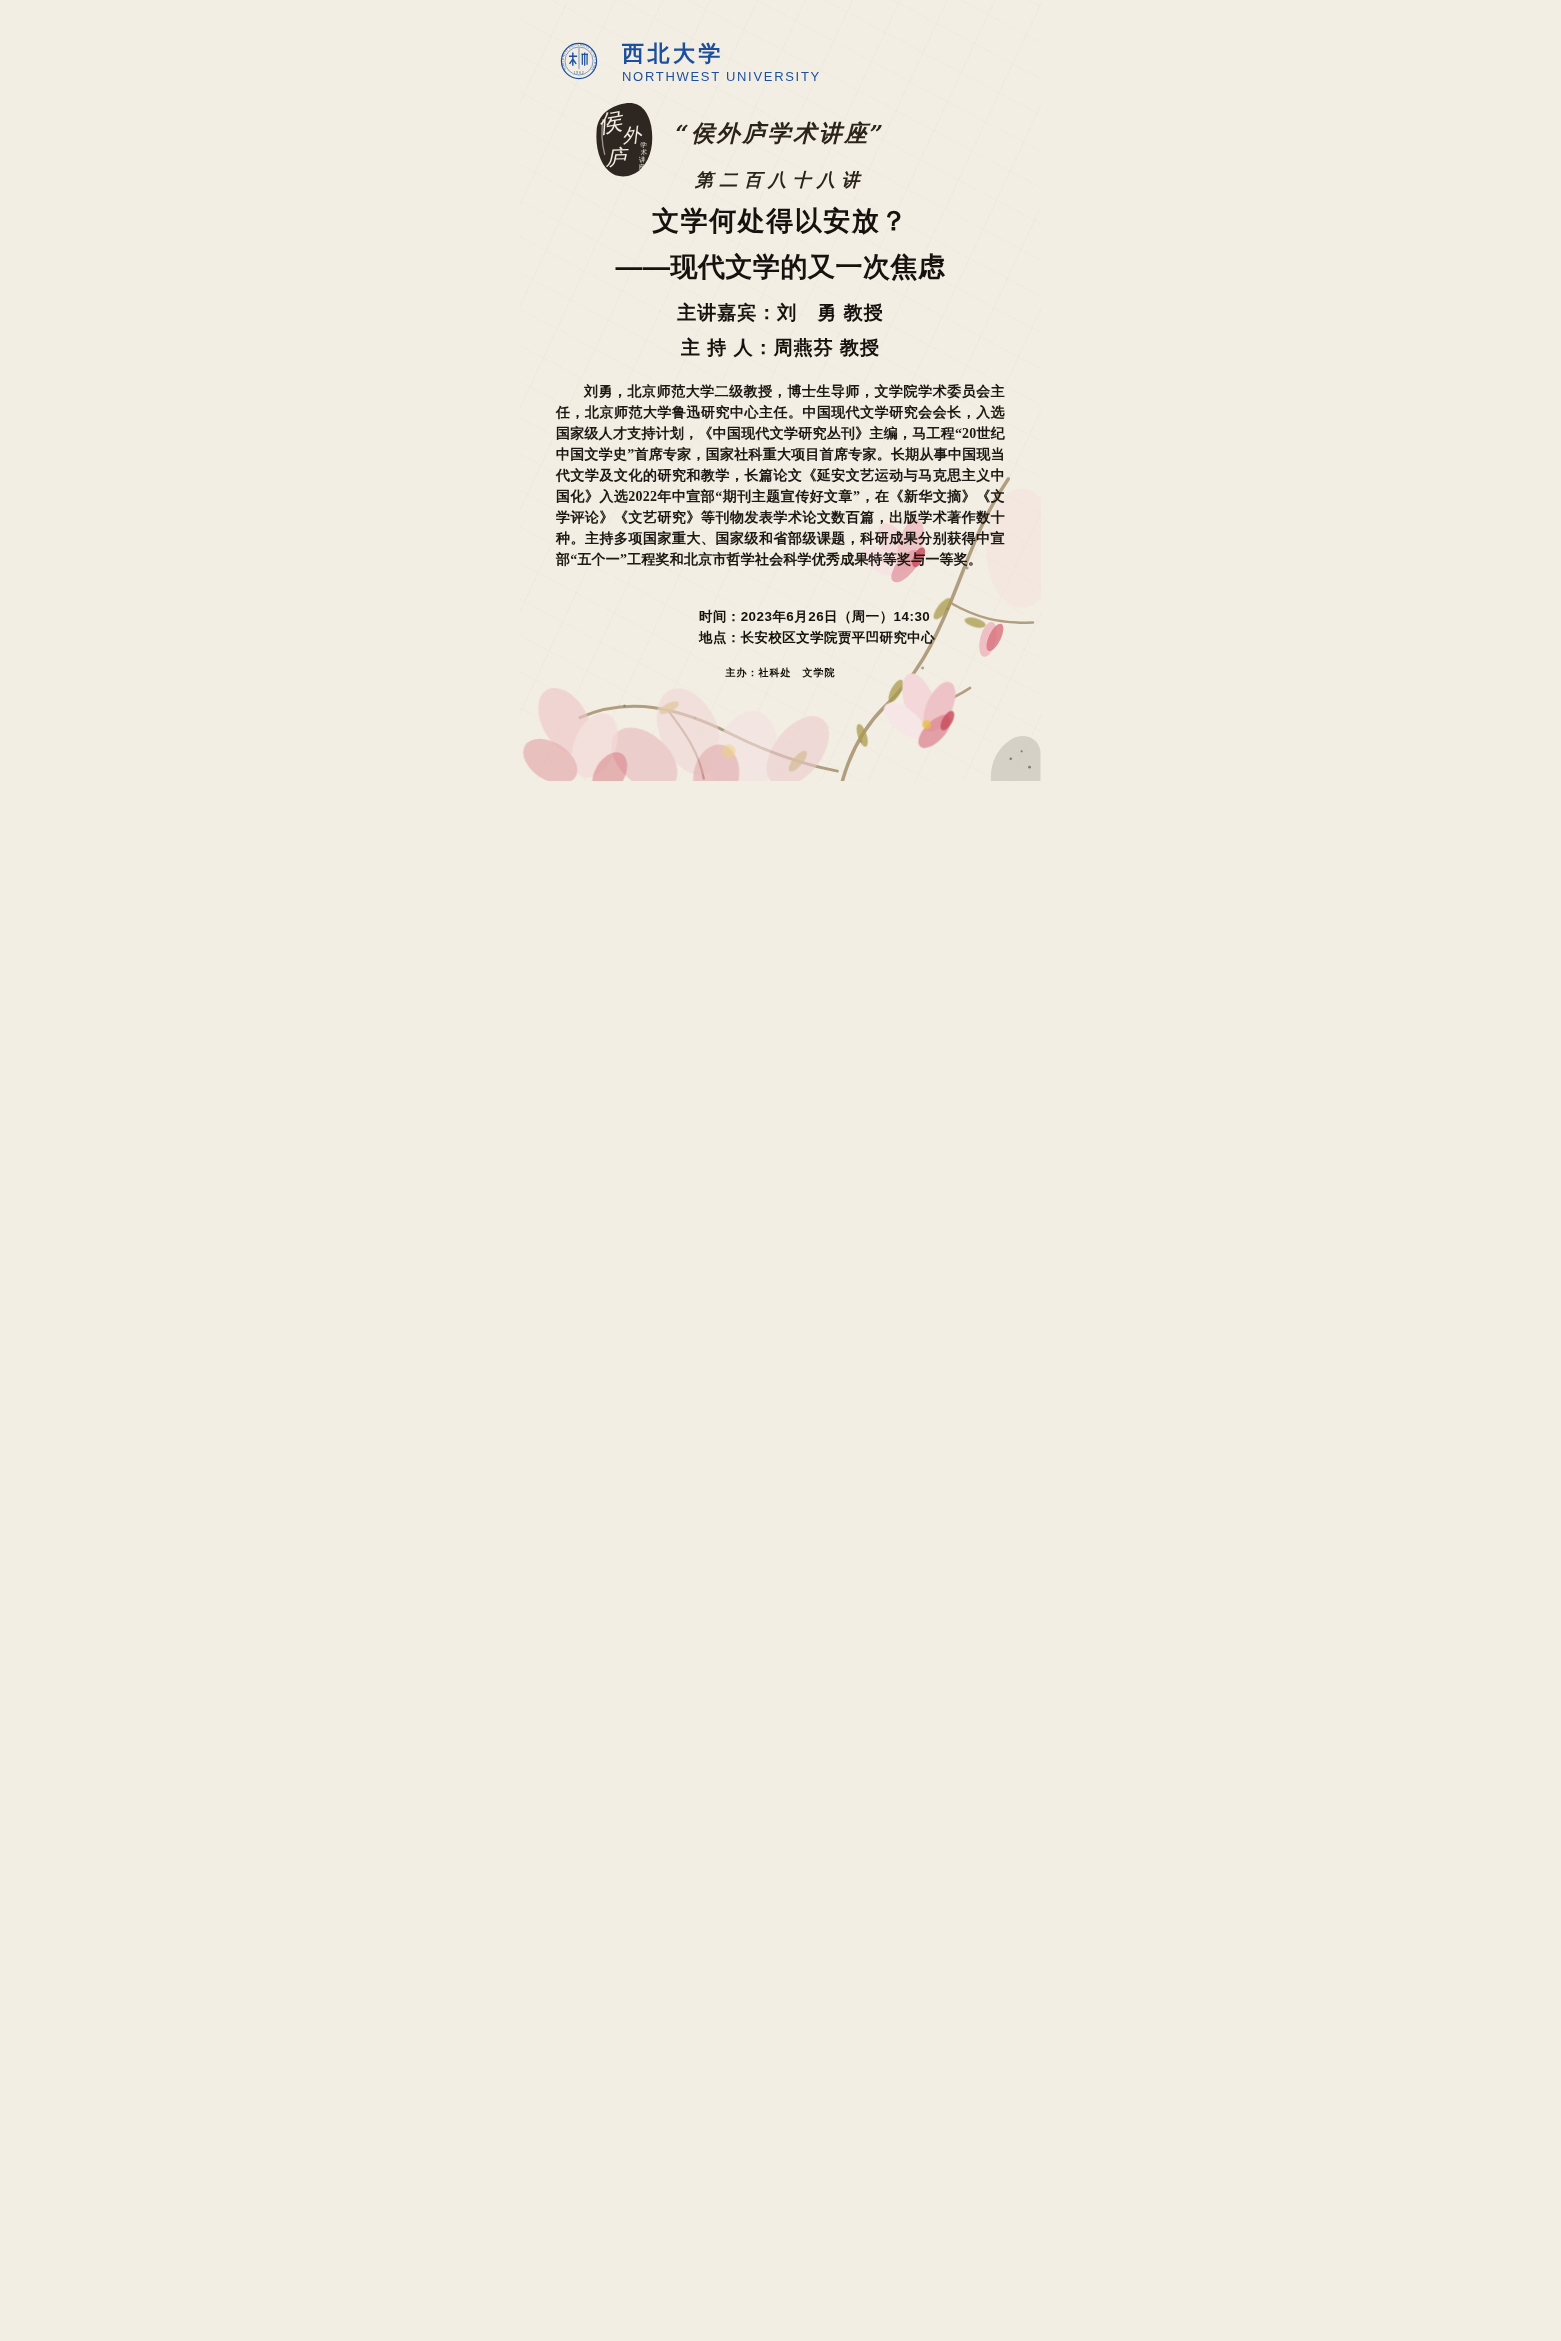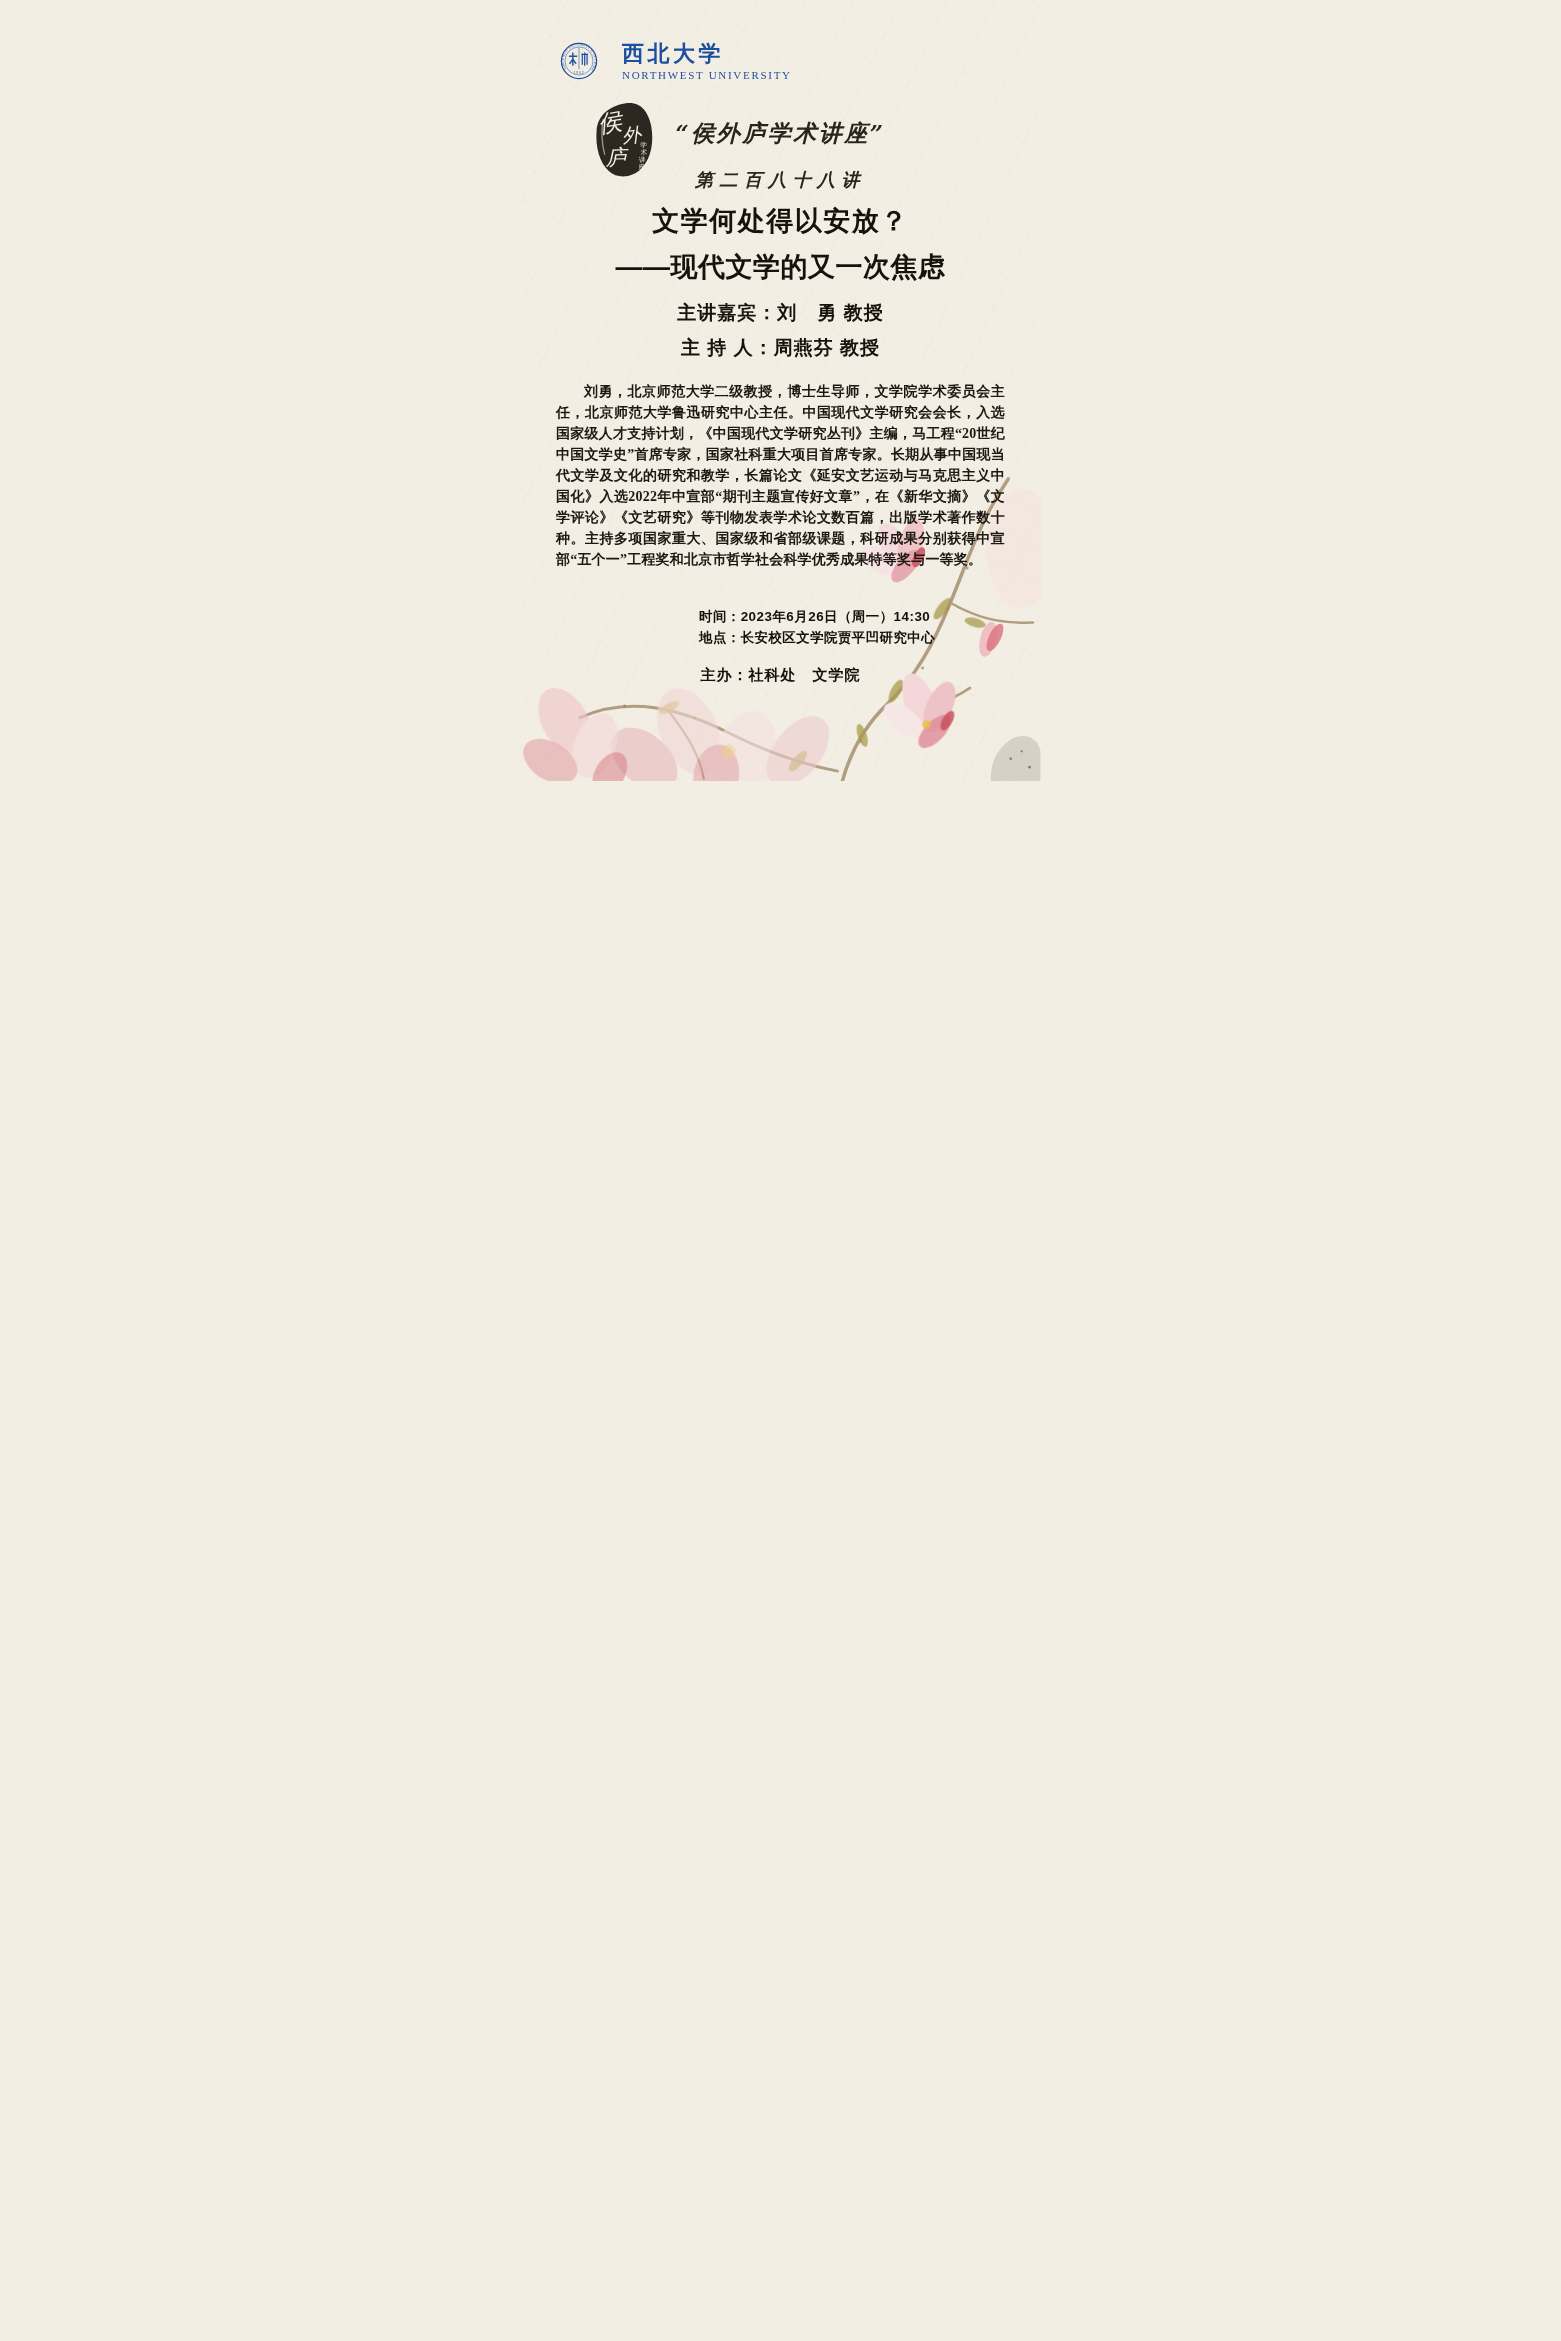--- a/index.html
+++ b/index.html
@@ -14,22 +14,22 @@
     background-size:68px 50px, 44px 38px, auto, auto;
     font-family:"Liberation Sans", sans-serif;
     color:#1c1712;
   }
   .abs{position:absolute;}
   
   .logo-row{left:40px;top:42px;display:flex;align-items:flex-start;gap:24px;z-index:4;}
   .logo-seal{width:38px;height:38px;flex:0 0 auto;}
   .logo-cn{font-size:22px;line-height:1.05;font-weight:800;color:#1d4f9f;
            letter-spacing:3.5px;font-family:"DejaVu Serif", serif;}
-  .logo-en{margin-top:3.5px;font-size:11px;letter-spacing:1.7px;color:#1d4f9f;
-           font-family:Liberation Serif, serif;}
+  .logo-en{margin-top:3.5px;font-size:13px;letter-spacing:1.7px;color:#1d4f9f;
+           font-family:Liberation Sans, sans-serif;}
   
   .stamp-wrap{left:70px;top:97px;width:69px;height:84px;z-index:3;transform:rotate(-2deg);}
   
   .series{left:0;right:0;top:118px;text-align:center;z-index:4;color:#2b241c;
           font-family:"DejaVu Serif", serif;font-style:italic;}
   .series-l1{font-size:23px;font-weight:900;letter-spacing:2.5px;}
   .series-l2{font-size:18px;font-weight:900;letter-spacing:6.4px;margin-top:19px;}
   
   .main-title{left:0;right:0;top:203px;text-align:center;z-index:4;color:#16120e;}
   .title-l1{font-size:27px;font-weight:900;letter-spacing:1.5px;}
@@ -40,21 +40,21 @@
   .people-line + .people-line{margin-top:9.4px;}
   
   .bio{left:36px;width:449px;top:381px;z-index:4;}
   .bio p{margin:0;font-size:14px;line-height:21px;font-weight:600;color:#1d1813;
          text-align:justify;text-indent:2em;letter-spacing:0.2px;font-family:Liberation Serif, serif;}
   
   .schedule{left:155px;top:606px;z-index:4;color:#15110c;margin-left:24px;}
   .sched-row{font-size:13.4px;font-weight:800;line-height:21px;letter-spacing:0.5px;}
   
   .organizer{left:0;right:0;top:666px;text-align:center;z-index:4;
-             font-size:15px;font-weight:800;letter-spacing:1px;color:#15110c;}
+             font-size:10px;font-weight:800;letter-spacing:1px;color:#15110c;}
   
   .welcome{left:0;right:0;top:697px;text-align:center;z-index:5;
     font-size:28px;font-weight:900;letter-spacing:1px;color:#26201a;
     font-family:"DejaVu Serif", serif;font-style:italic;
     text-shadow:0 0 2px #fff,0 0 4.5px #fff,-1.5px 0 #fff,1.5px 0 #fff,0 -1.5px #fff,0 1.5px #fff,
       -1px -1px #fff,1px -1px #fff,-1px 1px #fff,1px 1px #fff;}
   
   .flowers{left:0;bottom:0;width:521px;height:307px;z-index:1;}
 </style>
 </head>

